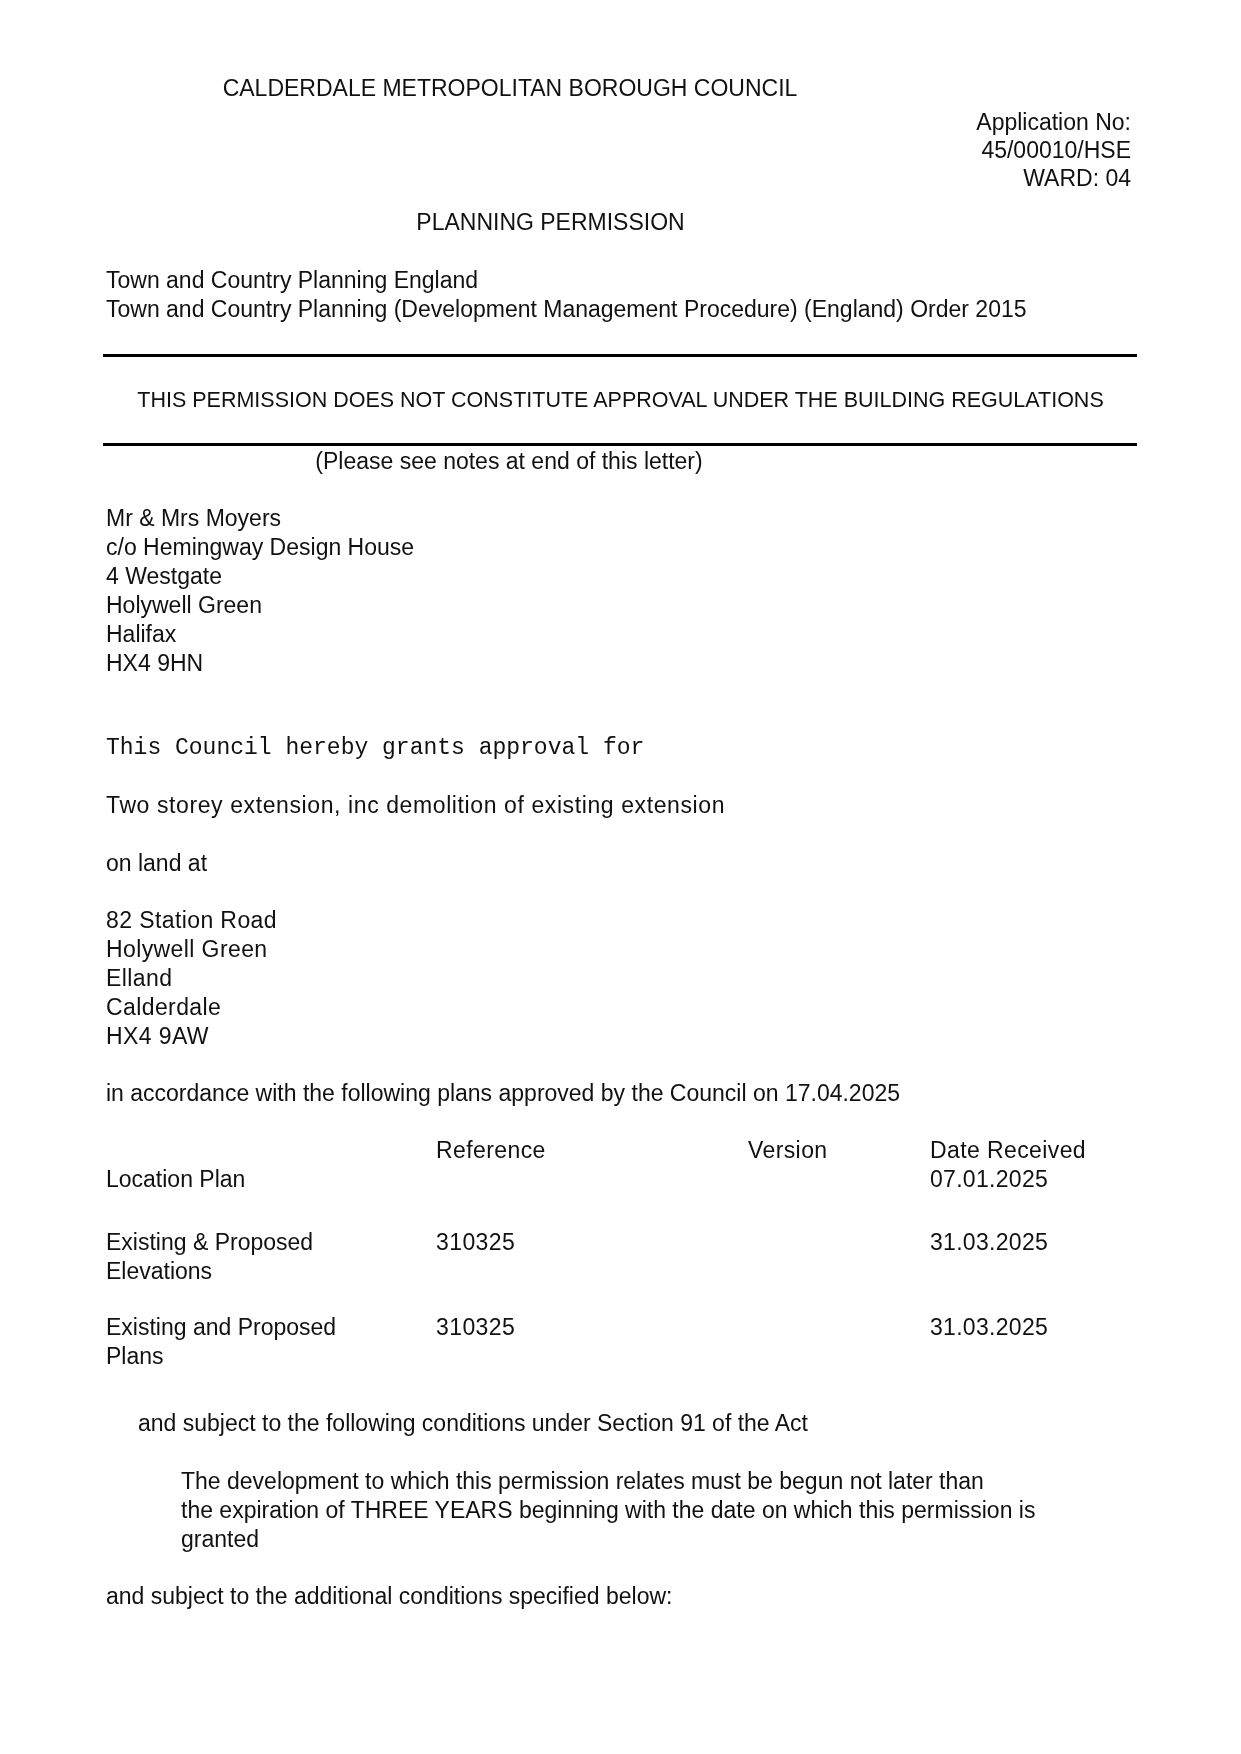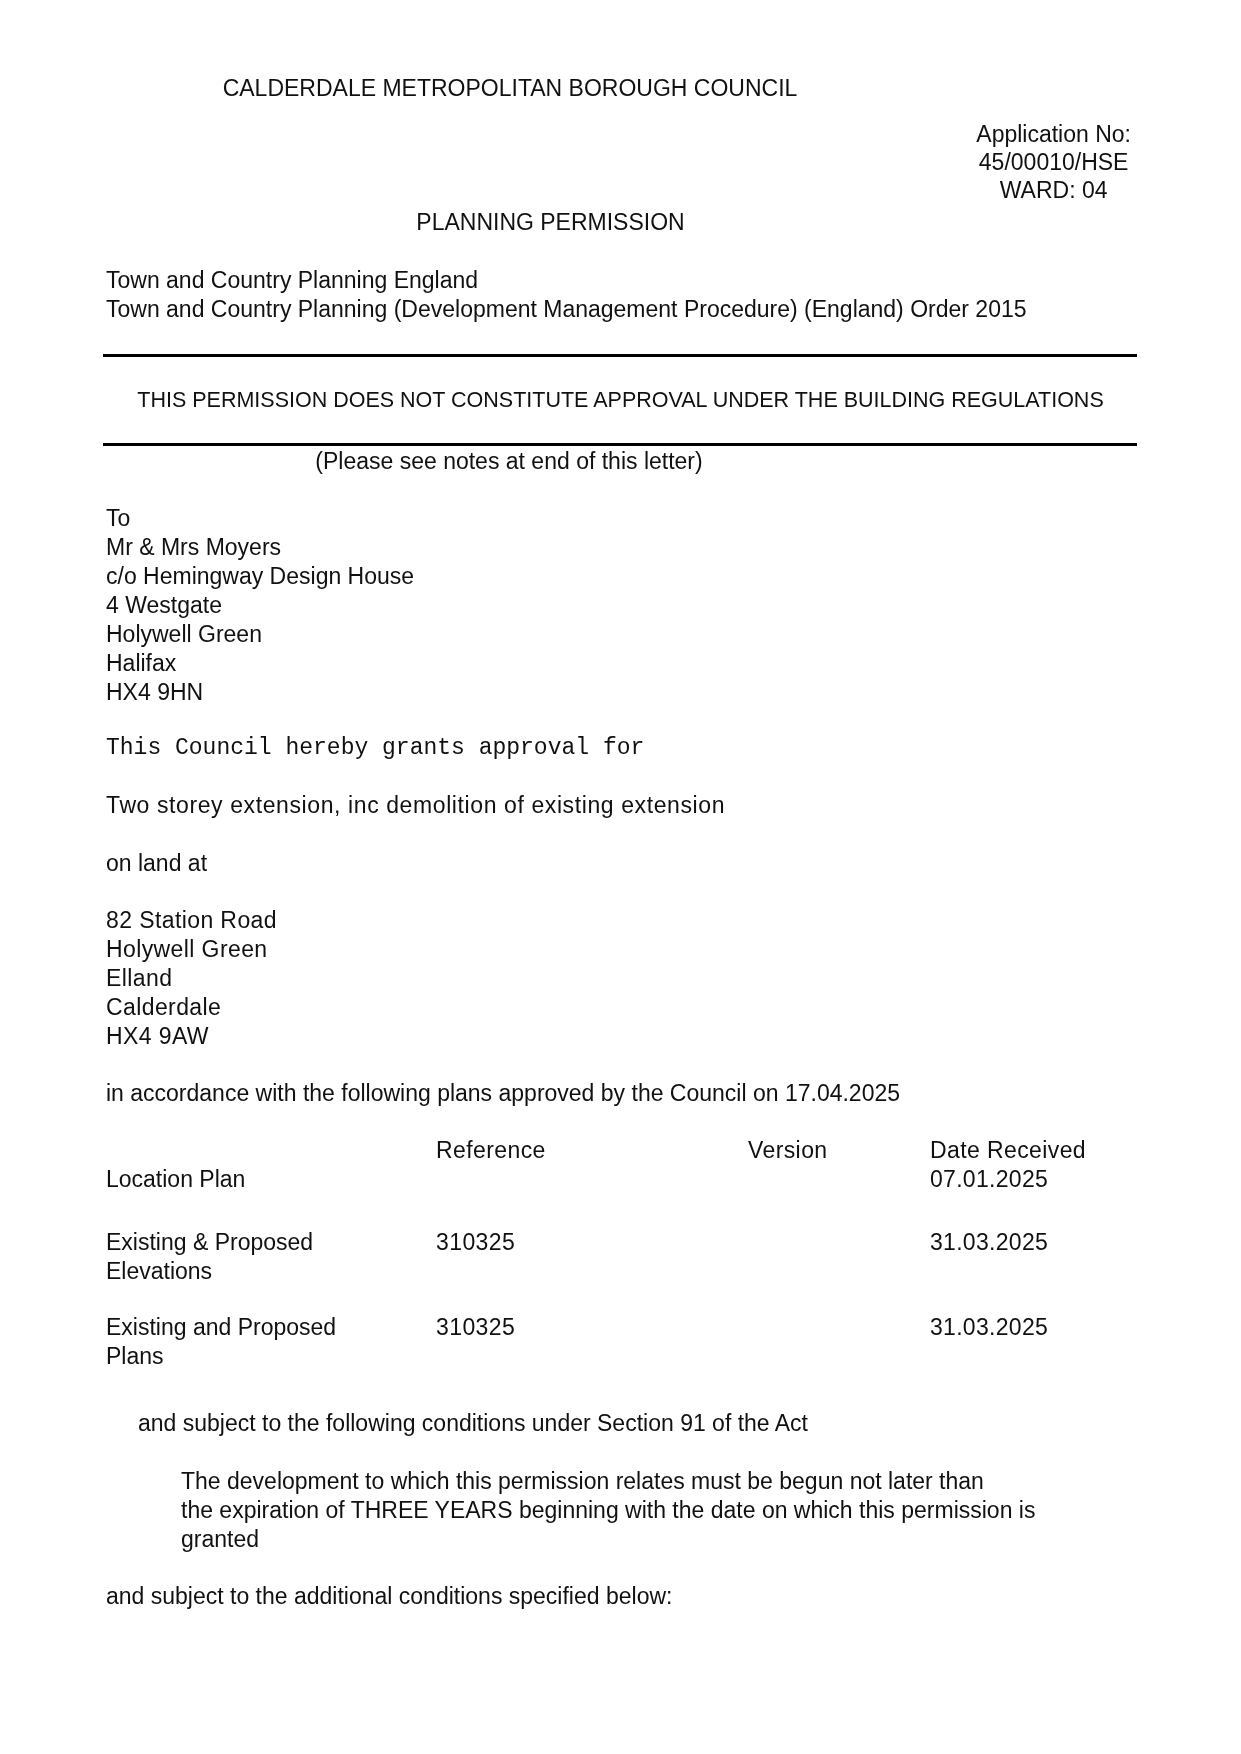--- a/index.html
+++ b/index.html
@@ -4,21 +4,21 @@
   <style>
     html, body { margin: 0; padding: 0; background: #ffffff; }
     body {
       width: 1241px; height: 1754px; position: relative; overflow: hidden;
       font-family: "Liberation Sans", sans-serif; color: #111111;
       font-size: 23px; line-height: 29px;
     }
     .abs { position: absolute; white-space: nowrap; }
     .council { left: 0; width: 1026px; top: 74px; text-align: center; padding-right: 0; }
     .council span { position: relative; left: -3px; }
-    .appno { right: 110px; top: 120px; text-align: center; line-height: 28px; }
+    .appno { right: 110px; top: 108px; text-align: right; line-height: 28px; }
     .title { left: 0; width: 1101px; top: 208px; text-align: center; }
     .legis { left: 106px; top: 266px; line-height: 29px; }
     .rule { position: absolute; left: 103px; width: 1034px; height: 3px; background: #000; }
     .rule.top { top: 354px; }
     .rule.bot { top: 443px; }
     .notice { left: 0; width: 1241px; top: 386px; text-align: center; font-size: 21.5px; }
     .notes { left: 0; width: 1018px; top: 447px; text-align: center; }
     .to { left: 106px; top: 504px; line-height: 29px; }
     .grants { left: 106px; top: 734px; font-family: Liberation Mono, monospace; }
     .proposal { left: 106px; top: 791px; letter-spacing: 0.6px; }
@@ -57,21 +57,20 @@
   <span class="line">Town and Country Planning (Development Management Procedure) (England) Order 2015</span>
 </div>
 
 <div class="rule top"></div>
 <div class="abs notice">THIS PERMISSION DOES NOT CONSTITUTE APPROVAL UNDER THE BUILDING REGULATIONS</div>
 <div class="rule bot"></div>
 
 <div class="abs notes">(Please see notes at end of this letter)</div>
 
 <div class="abs to">
-  <span class="line">To</span>
   <span class="line">Mr &amp; Mrs Moyers</span>
   <span class="line">c/o Hemingway Design House</span>
   <span class="line">4 Westgate</span>
   <span class="line">Holywell Green</span>
   <span class="line">Halifax</span>
   <span class="line">HX4 9HN</span>
 </div>
 
 <div class="abs grants">This Council hereby grants approval for</div>
 <div class="abs proposal">Two storey extension, inc demolition of existing extension</div>

